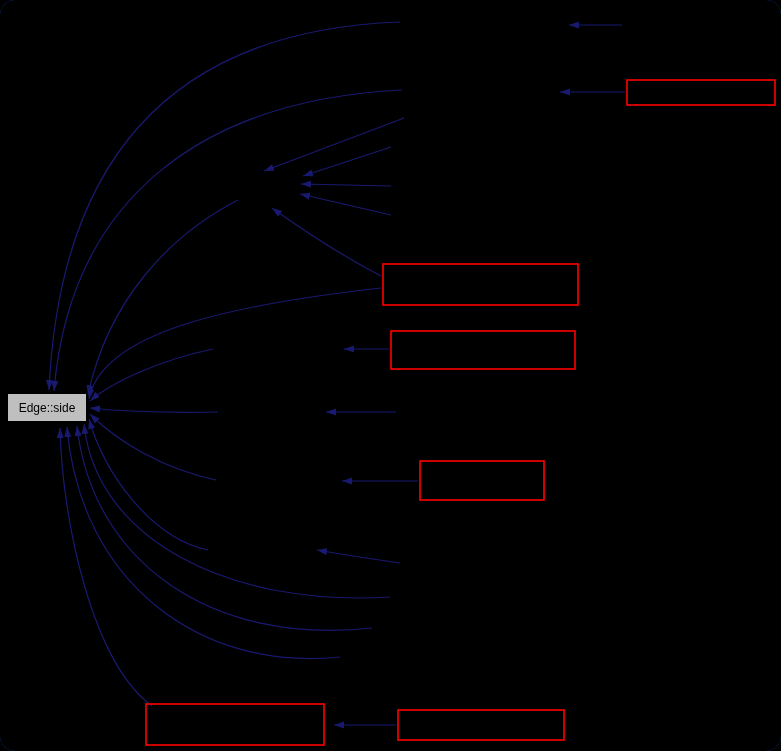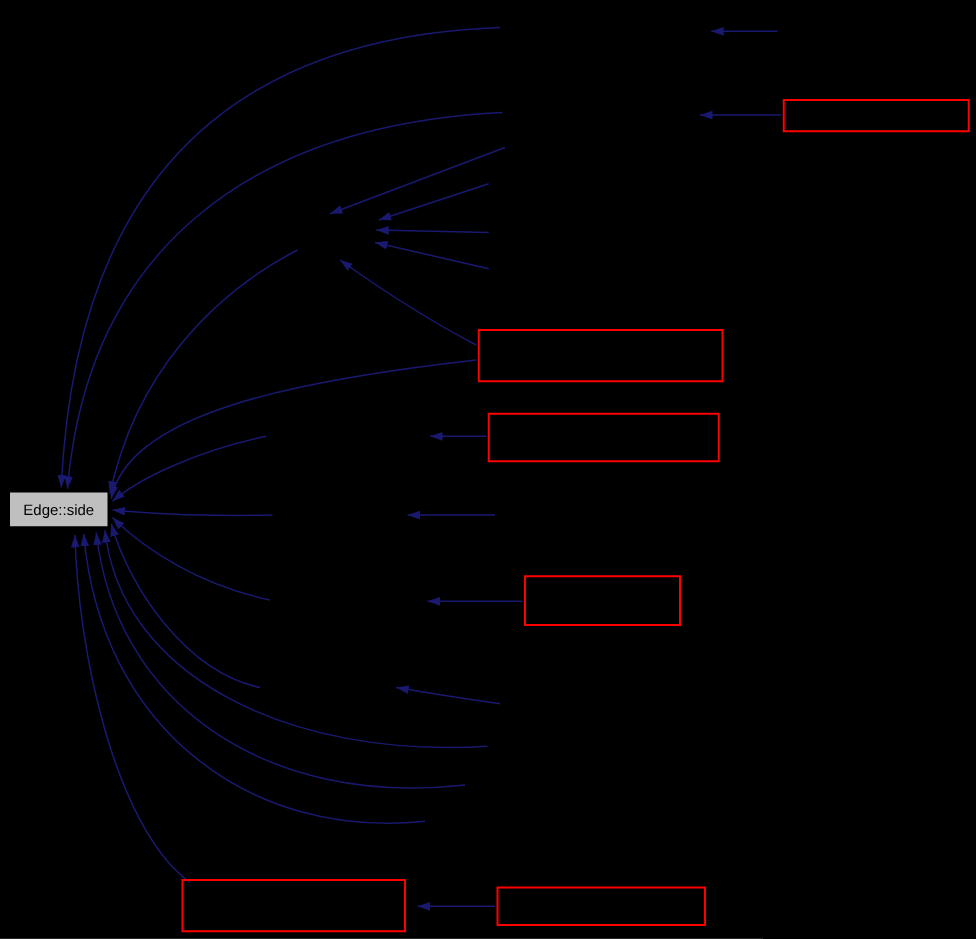--- a/index.html
+++ b/index.html
@@ -4,22 +4,23 @@
 <style>
   html, body {
     margin: 0;
     padding: 0;
     background: #000;
   }
   .canvas {
     position: relative;
     width: 781px;
     height: 751px;
-    background: #737373;
+    background: #1d4ed8;
     overflow: hidden;
+    border-radius: 15px;
   }
   svg {
     display: block;
   }
   .central-label {
     font-family: "Liberation Sans", "DejaVu Sans", sans-serif;
     font-size: 12px;
   }
 </style>
 </head>

